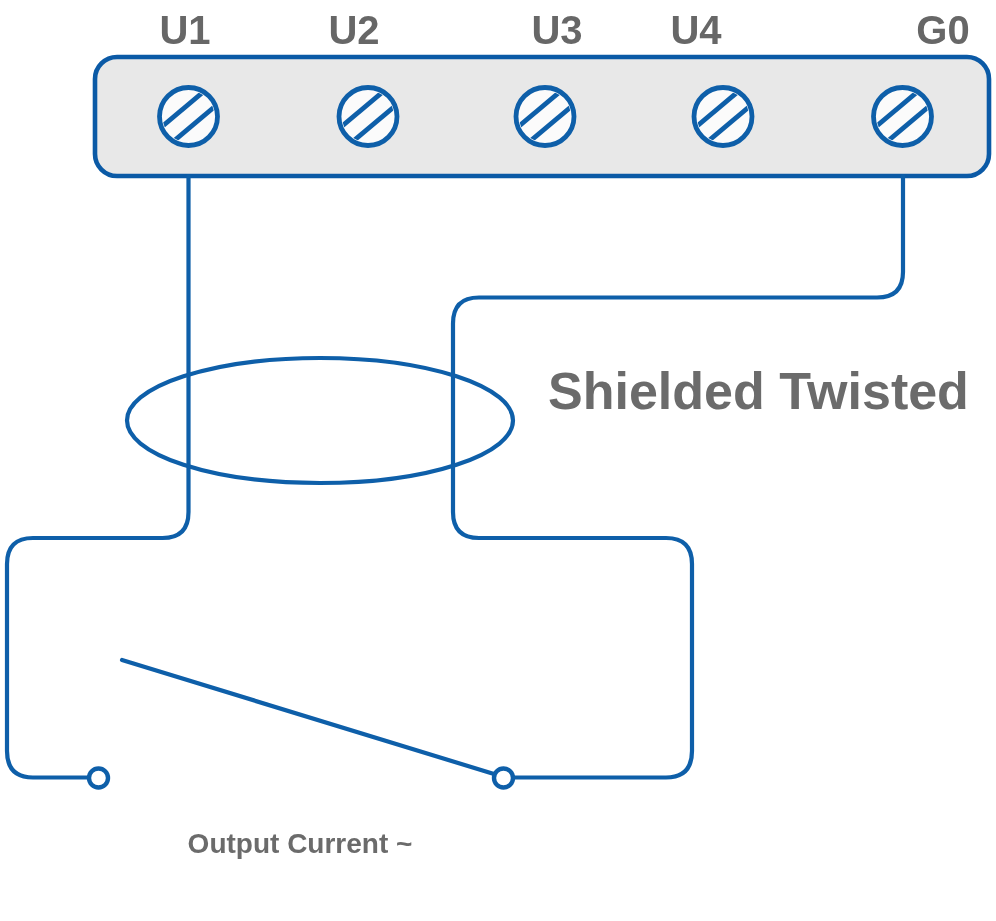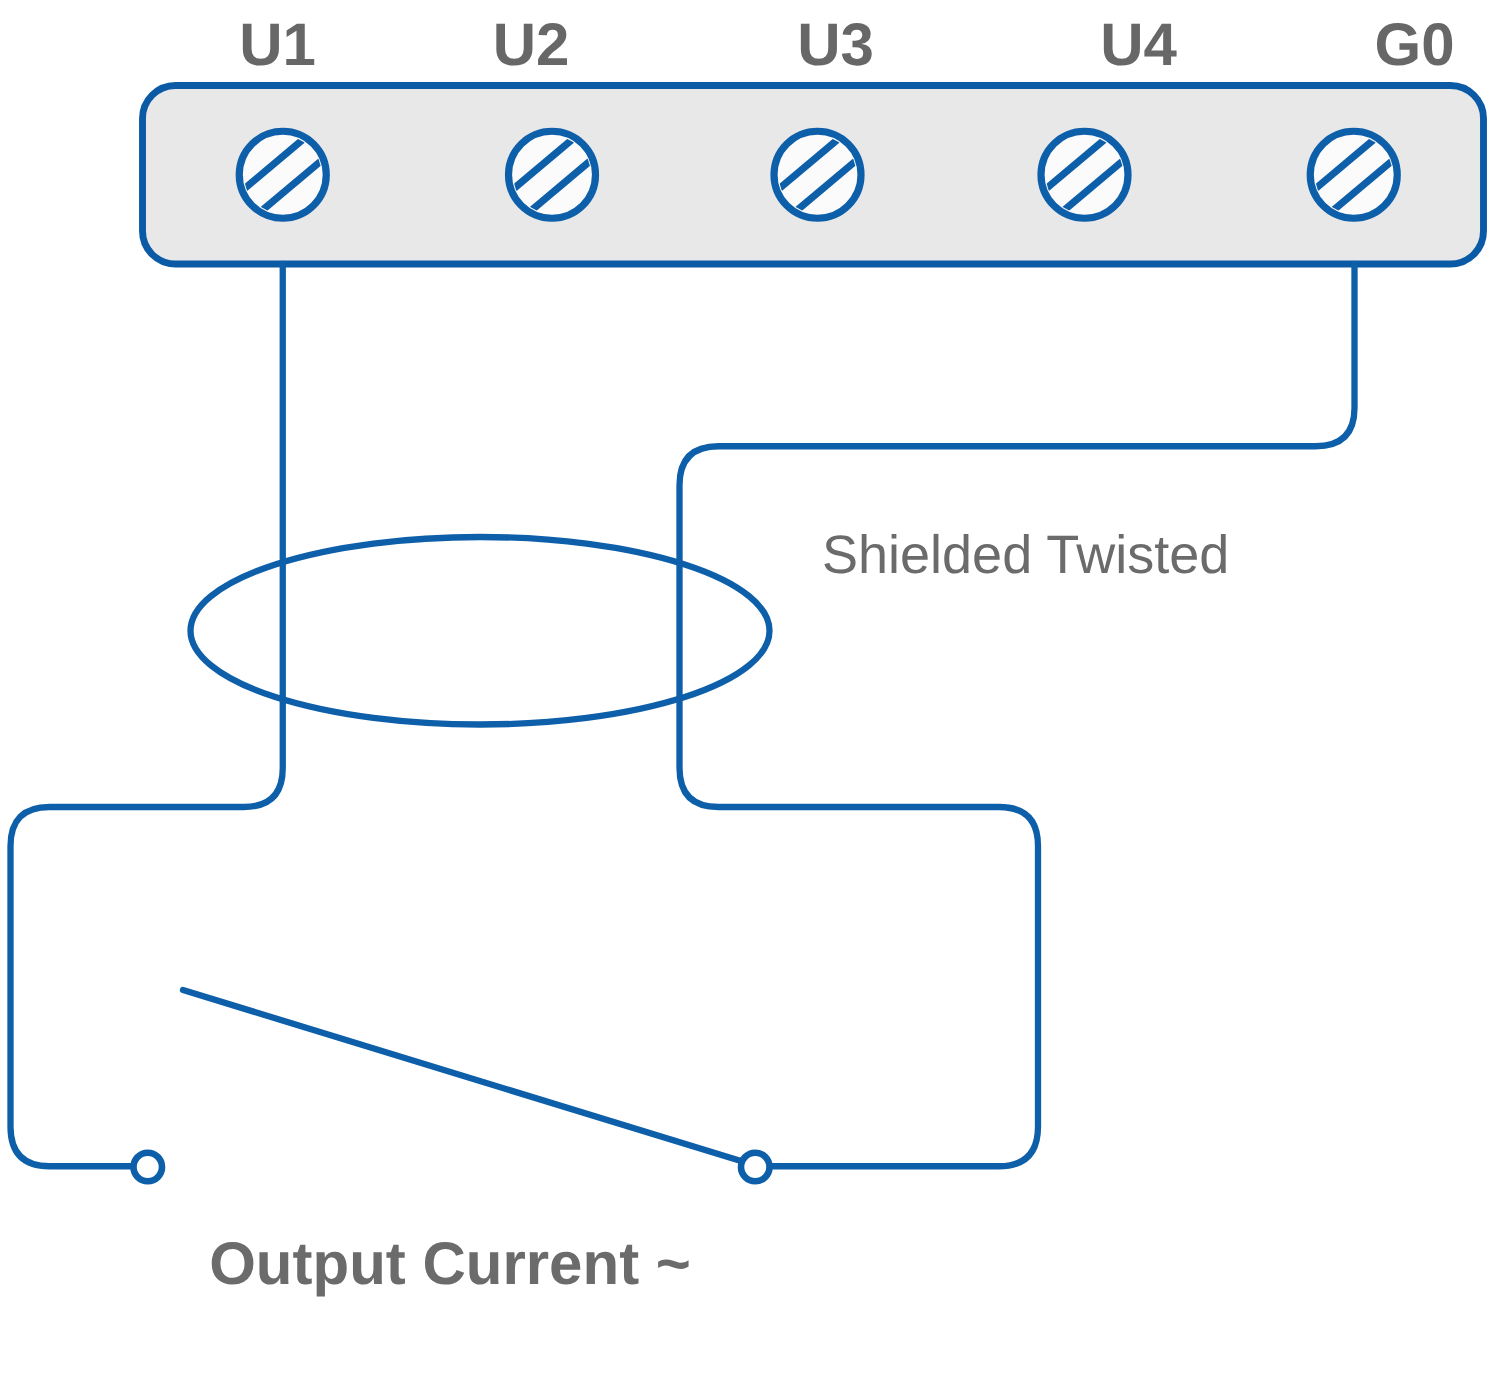--- a/index.html
+++ b/index.html
@@ -52,31 +52,31 @@
     transform:translateX(-50%);
     font-size:40px;
     line-height:40px;
     font-weight:700;
     color:var(--label-gray);
     white-space:nowrap;
     text-align:right;
   }
   .shielded-label{
     position:absolute;
-    left:548px;top:345px;
-    font-size:36px;line-height:50px;
-    font-weight:400;
+    left:548px;top:366px;
+    font-size:52px;line-height:50px;
+    font-weight:700;
     color:var(--text-gray);
     white-space:nowrap;
   }
   .output-label{
     position:absolute;
     left:70px;top:820px;width:460px;
     text-align:center;
-    font-size:40px;line-height:47px;
+    font-size:28px;line-height:47px;
     font-weight:700;
     color:var(--text-gray);
     white-space:nowrap;
   }
 </style>
 </head>
 <body>
 
 <div class="stage">
 
@@ -151,21 +151,21 @@
 
     <line class="wire" x1="122" y1="660" x2="494" y2="774"></line>
 
     <circle class="contact" cx="98.5" cy="778" r="9.5"></circle>
     <circle class="contact" cx="503.5" cy="778" r="9.5"></circle>
   </svg>
 
   <span class="terminal-label" style="left:185px">U1</span>
   <span class="terminal-label" style="left:354px">U2</span>
   <span class="terminal-label" style="left:557px">U3</span>
-  <span class="terminal-label" style="left:759px">U4</span>
+  <span class="terminal-label" style="left:696px">U4</span>
   <span class="terminal-label" style="left:943px">G0</span>
 
   <div class="shielded-label">
     <div>Shielded Twisted</div>
   </div>
 
   <div class="output-label">
     <div>Output Current ~</div>
   </div>
 

